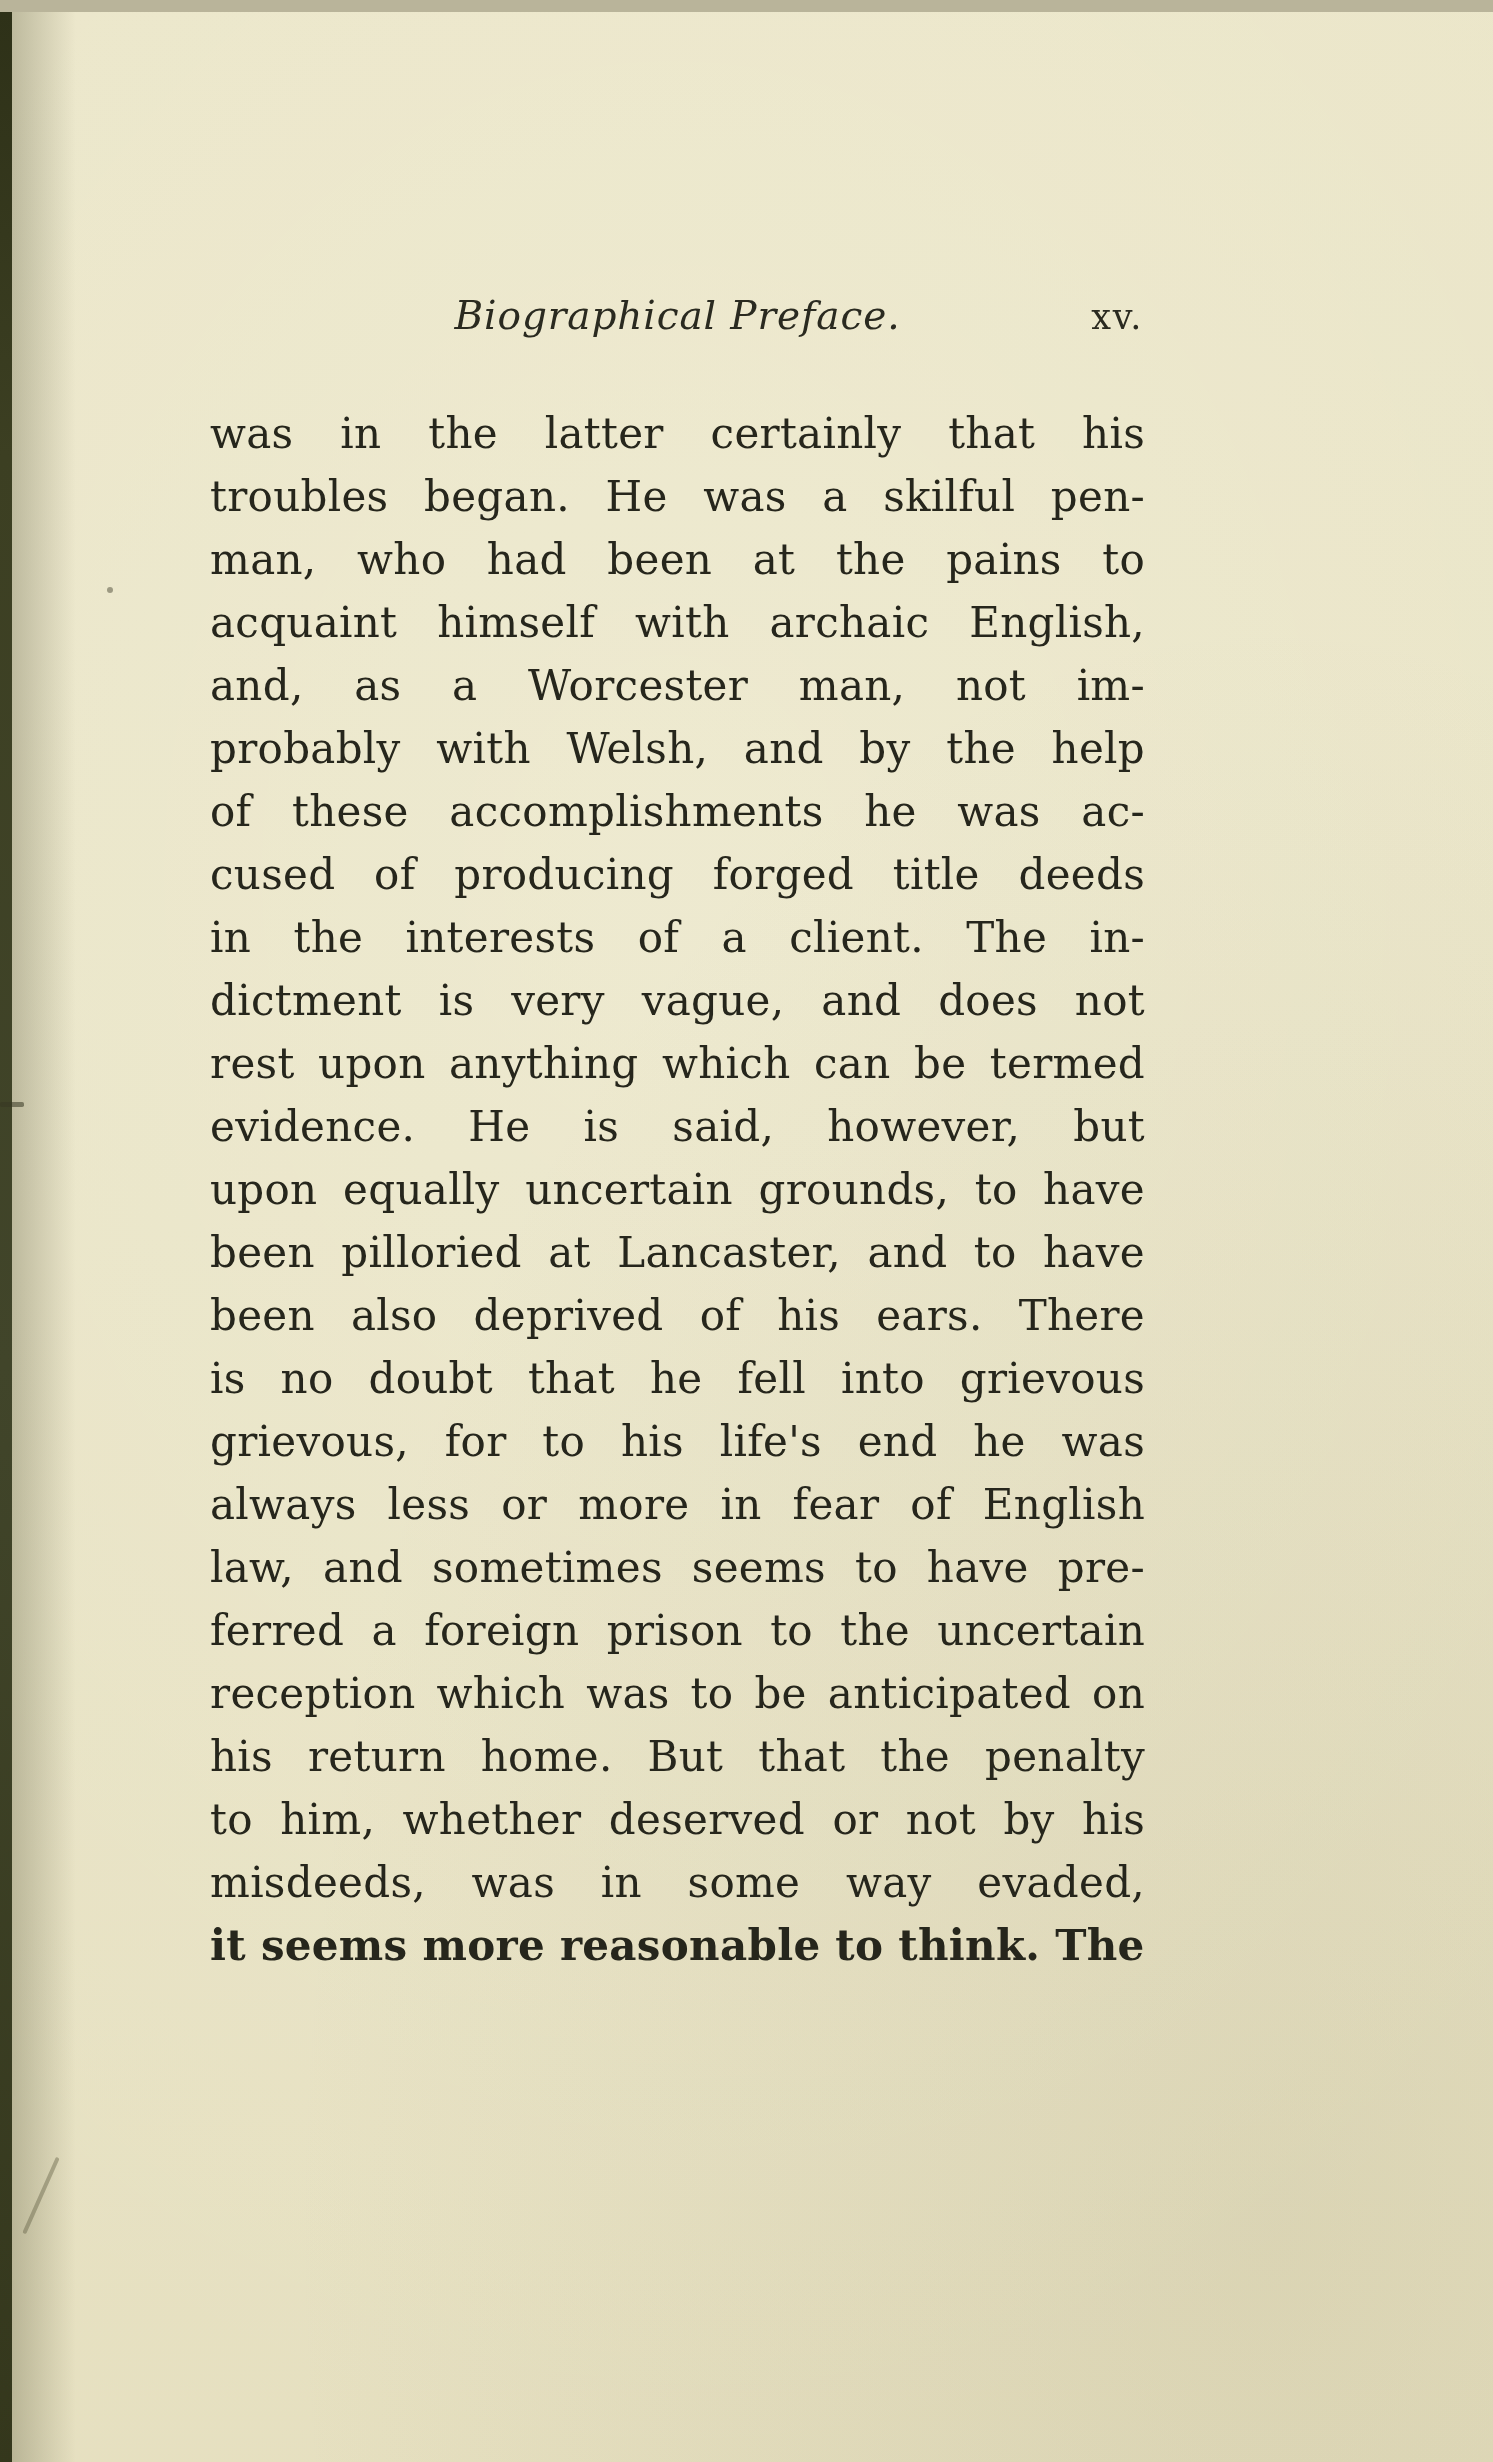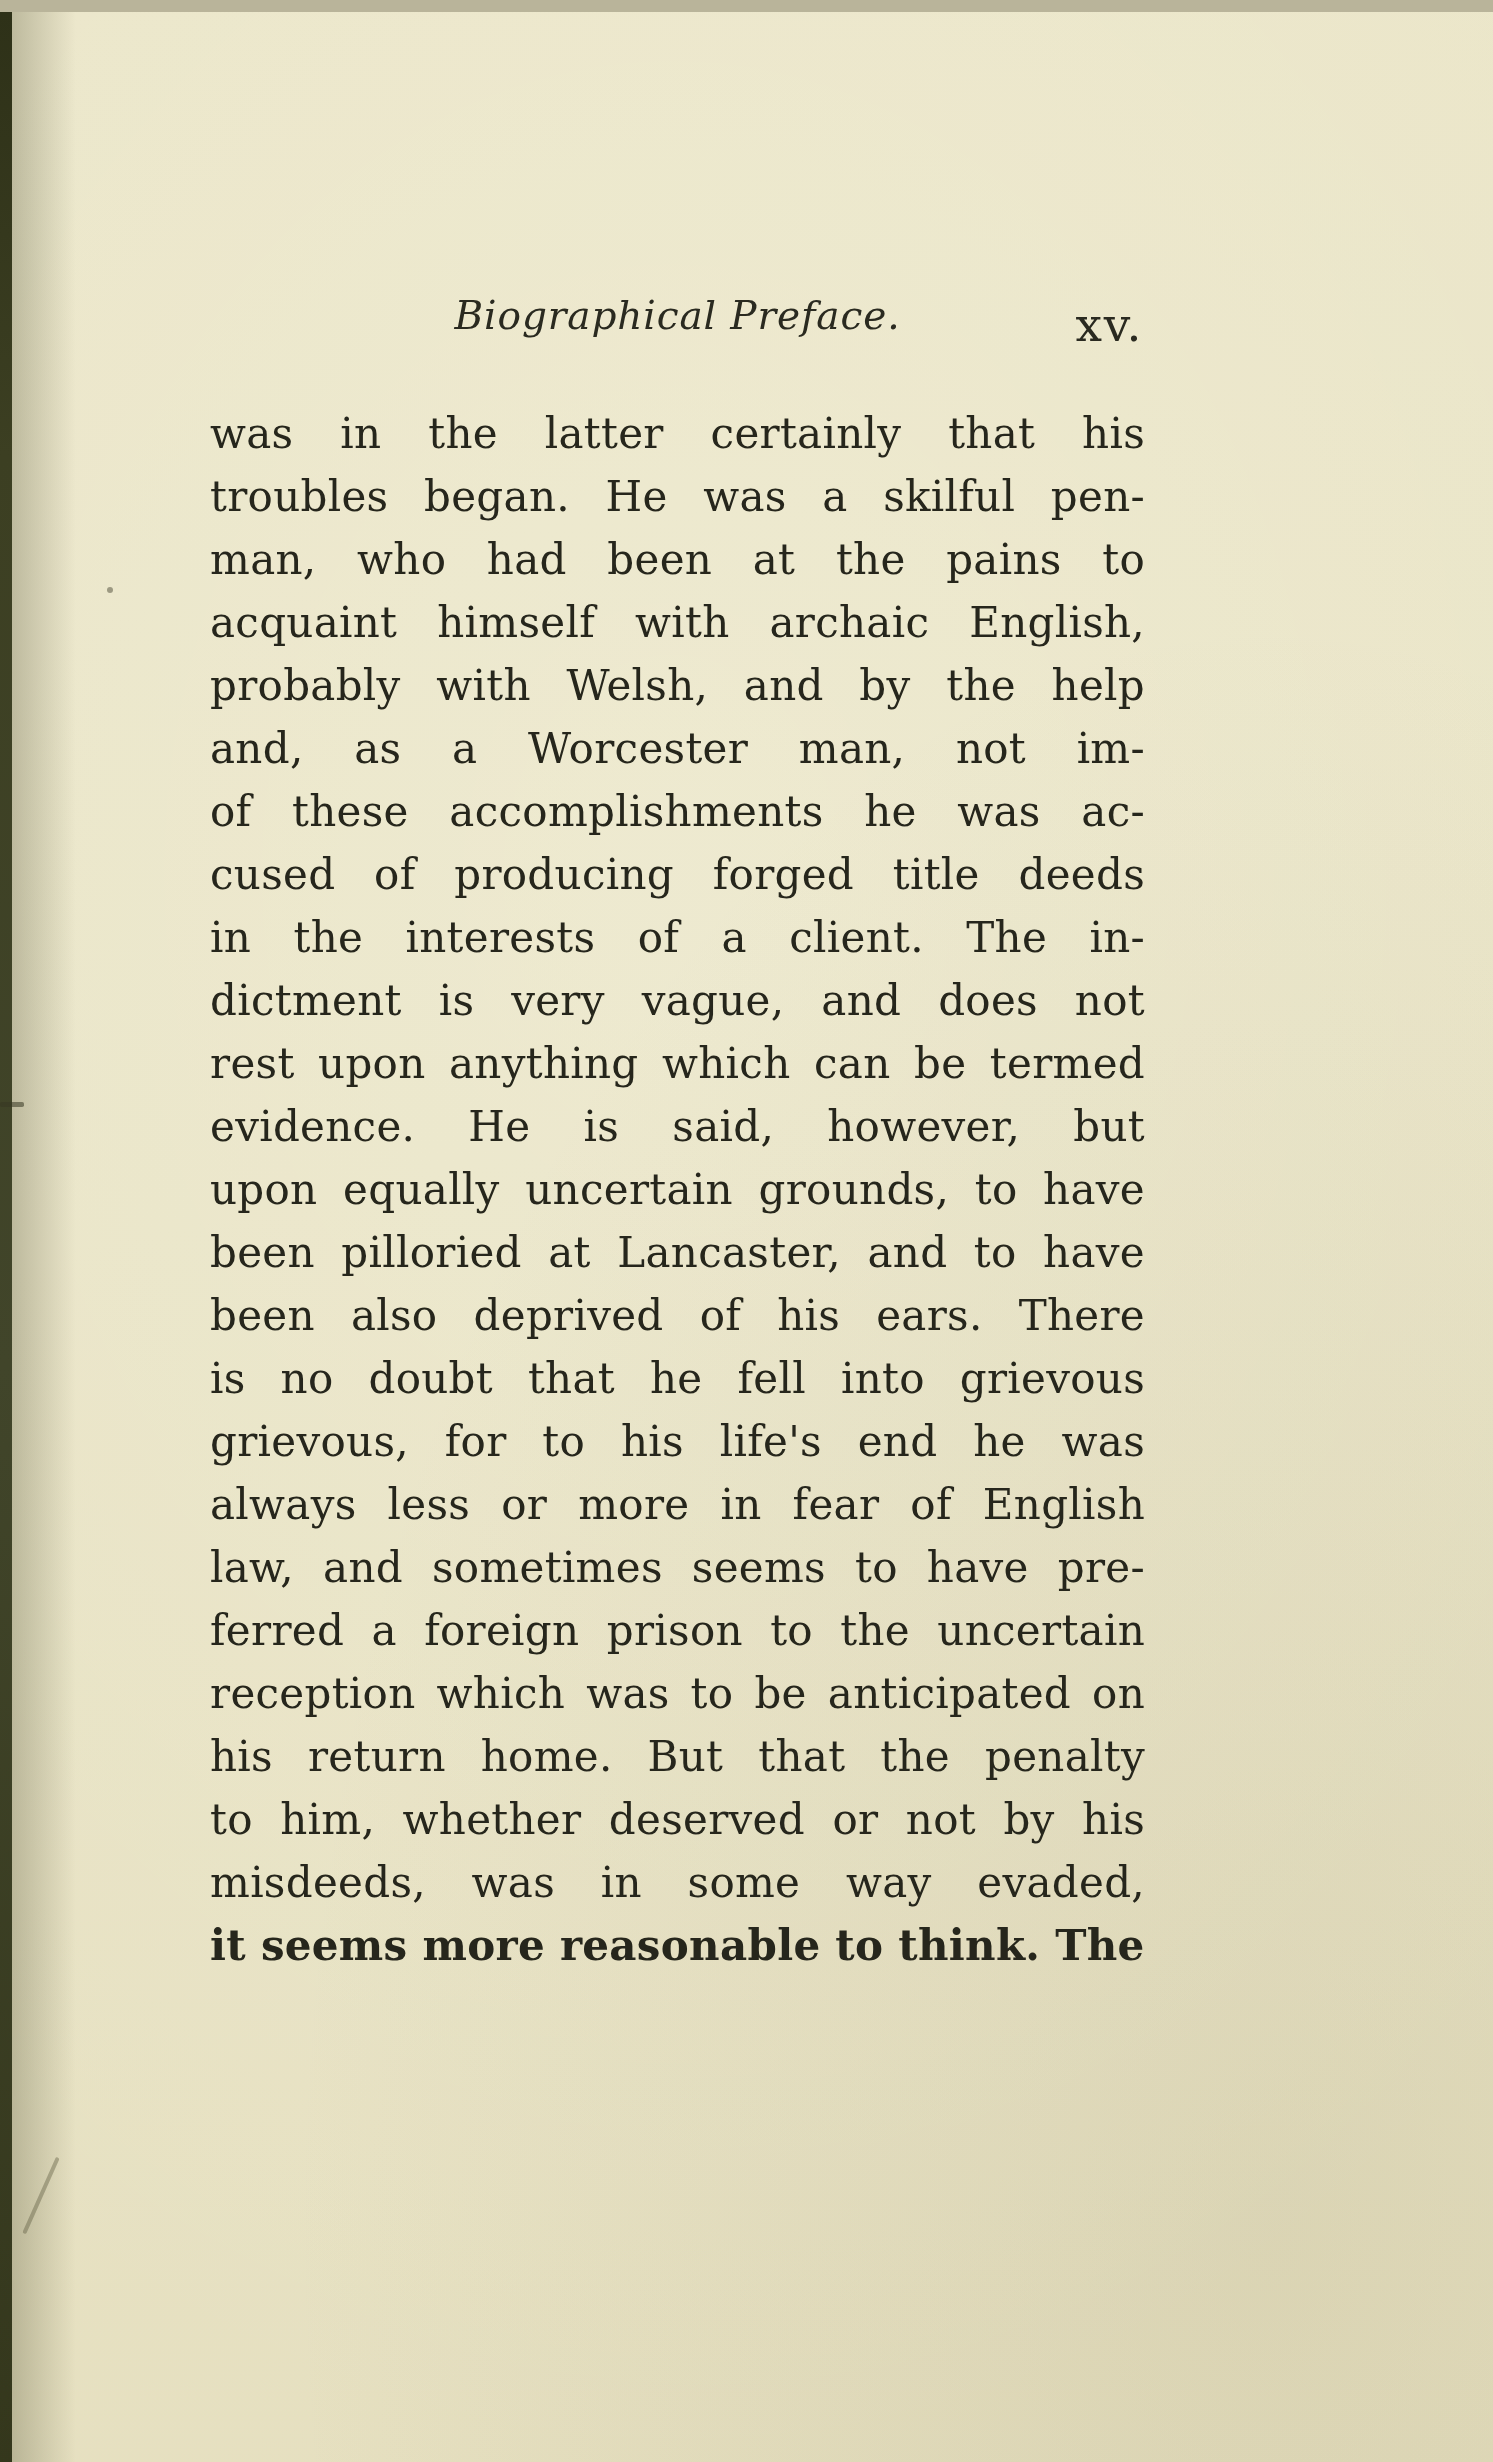--- a/index.html
+++ b/index.html
@@ -56,21 +56,21 @@
     text-align: center;
     font-style: italic;
     font-size: 39px;
     letter-spacing: 0.9px;
     color: #2a2a20;
   }
   .page-num {
     position: absolute;
     right: 1.8px;
     top: 3.7px;
-    font-size: 47px;
+    font-size: 35px;
     letter-spacing: 1.8px;
     color: #2a2a20;
   }
   .body-text {
     position: absolute;
     top: 390px;
     left: 0;
     right: 0;
   }
   .line {
@@ -133,22 +133,22 @@
     <div class="running-header">
       <span class="running-title">Biographical Preface.</span>
       <span class="page-num">xv.</span>
     </div>
 
     <div class="body-text">
         <div class="line">was in the latter certainly that his</div>
         <div class="line">troubles began. He was a skilful pen-</div>
         <div class="line">man, who had been at the pains to</div>
         <div class="line">acquaint himself with archaic English,</div>
+        <div class="line">and, as a Worcester man, not im-</div>
         <div class="line">probably with Welsh, and by the help</div>
-        <div class="line">and, as a Worcester man, not im-</div>
         <div class="line">of these accomplishments he was ac-</div>
         <div class="line">cused of producing forged title deeds</div>
         <div class="line">in the interests of a client. The in-</div>
         <div class="line">dictment is very vague, and does not</div>
         <div class="line">rest upon anything which can be termed</div>
         <div class="line">evidence. He is said, however, but</div>
         <div class="line">upon equally uncertain grounds, to have</div>
         <div class="line">been pilloried at Lancaster, and to have</div>
         <div class="line">been also deprived of his ears. There</div>
         <div class="line">is no doubt that he fell into grievous</div>

